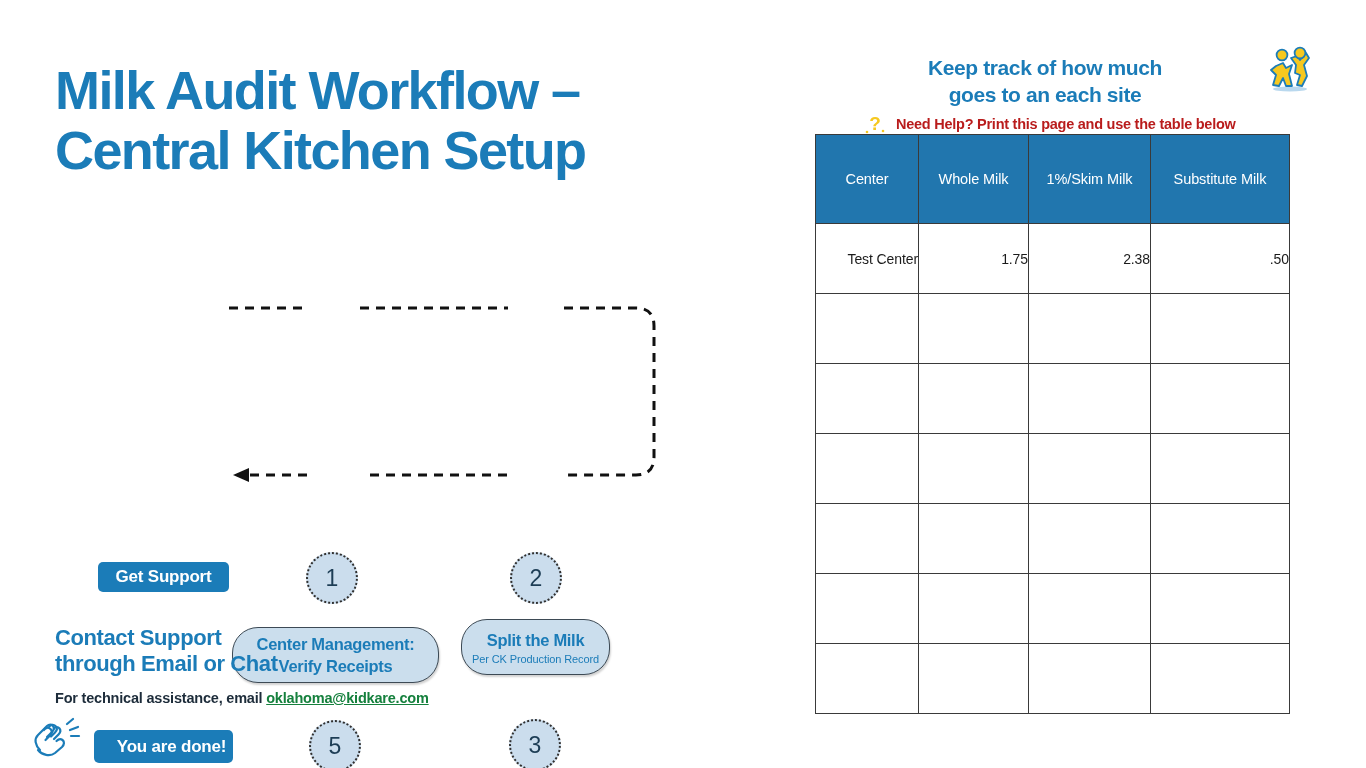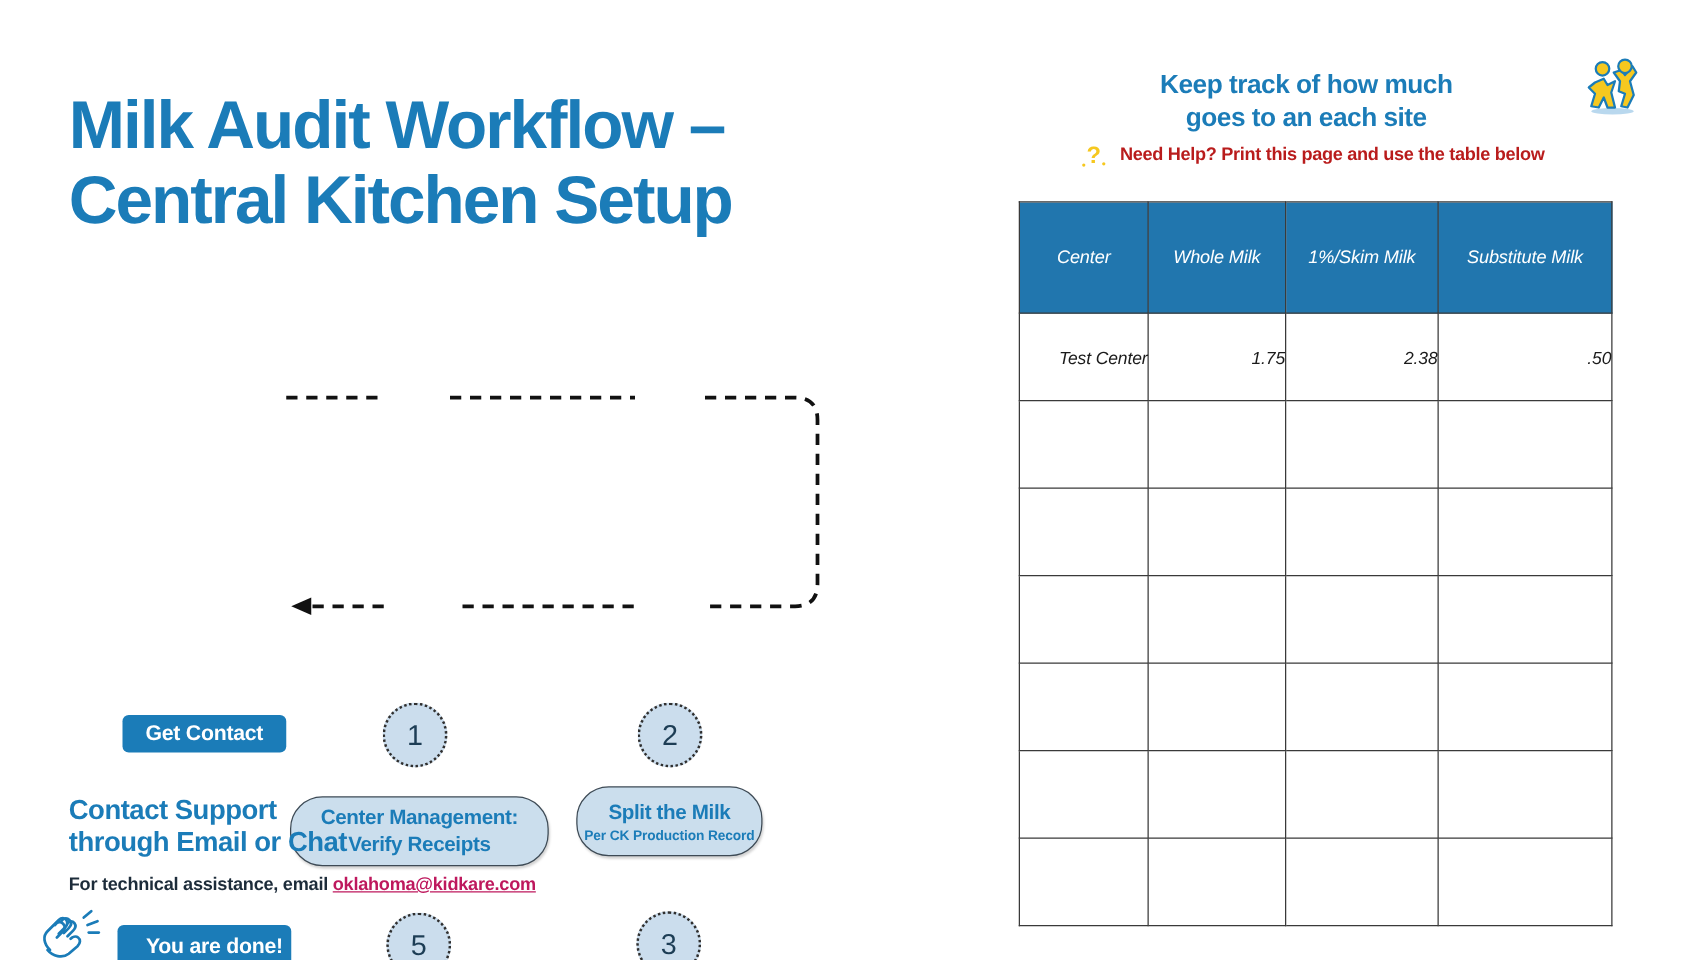--- a/index.html
+++ b/index.html
@@ -6,21 +6,21 @@
   html, body {
     width: 1366px;
     height: 768px;
     background: #ffffff;
     font-family: "Liberation Sans", sans-serif;
     overflow: hidden;
   }
   #page { position: relative; width: 1366px; height: 768px; }
 
   
-  #left-panel { position: absolute; left: 0; top: 10px; width: 760px; height: 652px; }
+  #left-panel { position: absolute; left: 0; top: 0; width: 760px; height: 652px; }
 
   #page-title {
     position: absolute;
     left: 55px; top: 60px;
     width: 660px;
     font-size: 54px;
     line-height: 1.12;
     font-weight: 800;
     letter-spacing: -1.6px;
     color: #1b7cb8;
@@ -84,21 +84,21 @@
     box-shadow: 1px 2px 2px rgba(0,0,0,0.18);
   }
   .step-box .bx-title {
     font-size: 16.5px;
     font-weight: 800;
     line-height: 1.35;
     letter-spacing: -0.3px;
   }
   .step-box .bx-sub {
     font-size: 11px;
-    font-weight: 700;
+    font-weight: 400;
     letter-spacing: -0.1px;
     margin-top: 1px;
   }
   #box-1 { left: 232px; top: 344px; width: 207px; height: 56px; margin-top: 13px; }
   #box-2 { left: 461px; top: 349px; width: 149px; height: 56px; }
 
   #clap-icon { position: absolute; left: 26px; top: 440px; width: 60px; height: 60px; }
 
   
   #contact-heading {
@@ -113,21 +113,21 @@
   #contact-heading span { display: block; }
   #contact-line {
     position: absolute;
     left: 55px; top: 690px;
     font-size: 14.5px;
     font-weight: 700;
     color: #1d2c3a;
     letter-spacing: -0.2px;
   }
   #contact-email {
-    color: #be185d;
+    color: #15803d;
     font-weight: 700;
   }
 
   
   #right-panel { position: absolute; left: 760px; top: 0; width: 606px; height: 768px; }
 
   #track-heading {
     position: absolute;
     left: 100px; top: 54px;
     width: 370px;
@@ -154,25 +154,24 @@
     font-size: 14.5px;
     font-weight: 700;
     color: #b91c1c;
     letter-spacing: -0.25px;
     white-space: nowrap;
   }
 
   
   #milk-table {
     position: absolute;
-    left: 55px; top: 161px;
+    left: 55px; top: 134px;
     width: 474px;
     border-collapse: collapse;
     table-layout: fixed;
-    font-style: italic;
   }
   #milk-table th {
     background: #2176ae;
     color: #ffffff;
     font-size: 14.5px;
     font-weight: 400;
     letter-spacing: -0.1px;
     height: 89px;
     border: 1px solid #3a3a3a;
     text-align: center;
@@ -213,21 +212,21 @@
         <line x1="360" y1="38" x2="508" y2="38" stroke="#111" stroke-width="3" stroke-dasharray="9 7"></line>
 
         <path d="M 564 38 L 636 38 Q 654 38 654 56 L 654 187 Q 654 205 636 205 L 565 205" fill="none" stroke="#111" stroke-width="3" stroke-dasharray="9 7"></path>
 
         <line x1="507" y1="205" x2="365" y2="205" stroke="#111" stroke-width="3" stroke-dasharray="9 7"></line>
 
         <line x1="307" y1="205" x2="247" y2="205" stroke="#111" stroke-width="3" stroke-dasharray="9 7"></line>
         <polygon points="233,205 249,198 249,212" fill="#111"></polygon>
       </svg>
 
-      <div class="pill-btn" id="btn-get-started">Get Contact</div>
+      <div class="pill-btn" id="btn-get-started">Get Support</div>
 
       <div class="pill-btn" id="btn-you-are-done">You are done!</div>
 
       <div class="step-circle" id="circle-1">1</div>
       <div class="step-circle" id="circle-2">2</div>
       <div class="step-circle" id="circle-3">3</div>
       <div class="step-circle" id="circle-5">5</div>
 
       <div class="step-box" id="box-1">
         <div class="bx-title">Center Management:</div>

